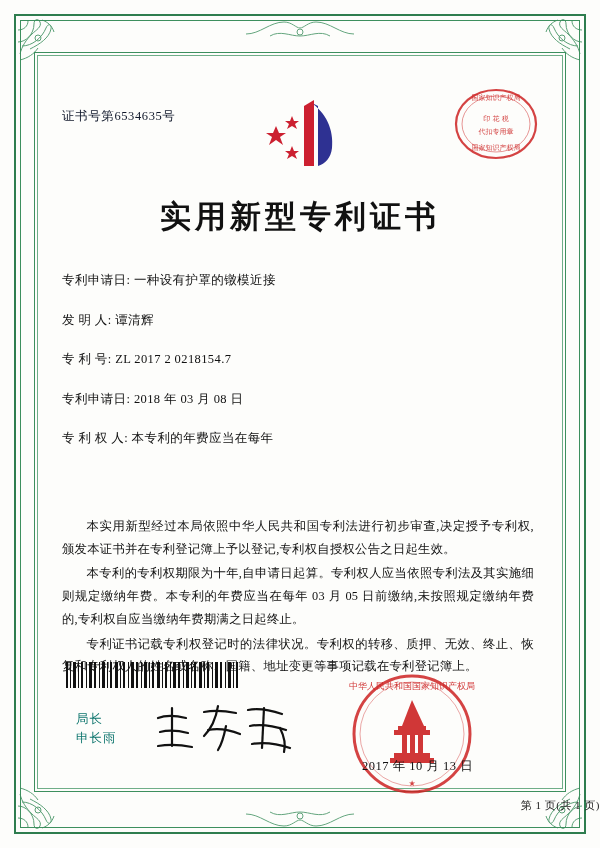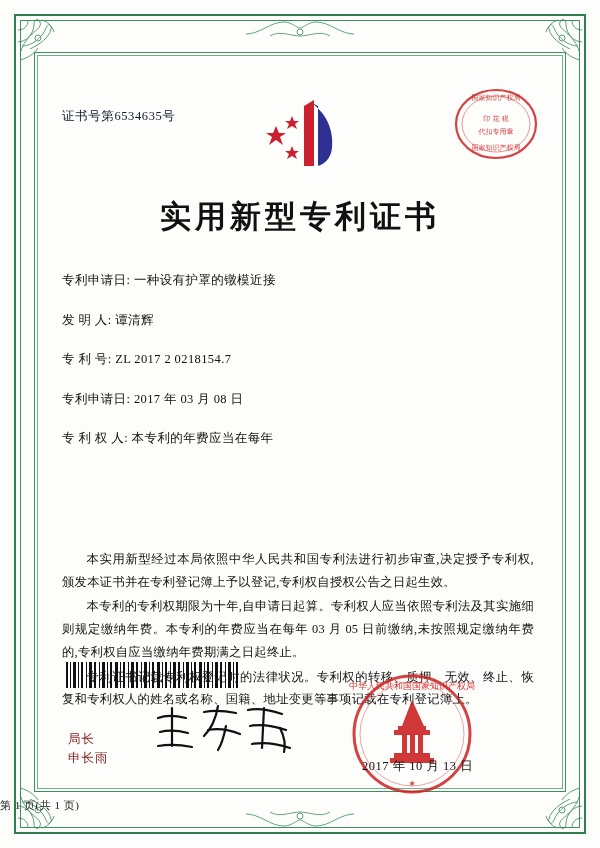--- a/index.html
+++ b/index.html
@@ -120,47 +120,46 @@
     display: inline;
   }
   .field-value {
     display: inline;
     margin-top: 35px;
   }
 
   .paragraphs {
     position: absolute;
     left: 62px;
-    top: 548px;
+    top: 515px;
     width: 472px;
     font-size: 12.3px;
     line-height: 1.85;
     color: #111;
     text-align: justify;
     letter-spacing: 0.3px;
   }
   .paragraphs p {
     margin: 0 0 2px 0;
     text-indent: 2em;
   }
 
   .barcode {
     position: absolute;
     left: 66px; top: 662px;
     width: 176px; height: 26px;
   }
 
   .director-label {
     position: absolute;
-    left: 68px; top: 710px;
+    left: 76px; top: 710px;
     font-size: 12.5px;
     line-height: 1.5;
-    color: #7f1d1d;
+    color: #0f766e;
     letter-spacing: 1px;
-    margin-top: 20px;
   }
 
   .signature {
     position: absolute;
     left: 152px; top: 700px;
     width: 146px; height: 58px;
   }
 
   .seal-main {
     position: absolute;
@@ -173,21 +172,21 @@
     left: 362px; top: 758px;
     font-size: 12.5px;
     color: #111;
     letter-spacing: 0.5px;
   }
 
   .page-no {
     position: absolute;
     left: 0; right: 0;
     top: 798px;
-    text-align: left;
+    text-align: right;
     font-size: 11px;
     color: #222;
     letter-spacing: 0.5px;
   }
 </style>
 </head>
 <body>
 
 <div class="page">
 
@@ -301,21 +300,21 @@
     <div class="field-row">
       <span class="field-label">发 明 人:</span>
       <span class="field-value">谭清辉</span>
     </div>
     <div class="field-row">
       <span class="field-label">专 利 号:</span>
       <span class="field-value">ZL 2017 2 0218154.7</span>
     </div>
     <div class="field-row">
       <span class="field-label">专利申请日:</span>
-      <span class="field-value">2017 年 03 月 08 日</span>
+      <span class="field-value">2018 年 03 月 08 日</span>
     </div>
     <div class="field-row">
       <span class="field-label">专 利 权 人:</span>
       <span class="field-value">本专利的年费应当在每年</span>
     </div>
   </div>
 
   <div class="paragraphs">
     <p>本实用新型经过本局依照中华人民共和国专利法进行初步审查,决定授予专利权,颁发本证书并在专利登记簿上予以登记,专利权自授权公告之日起生效。</p>
     <p>本专利的专利权期限为十年,自申请日起算。专利权人应当依照专利法及其实施细则规定缴纳年费。本专利的年费应当在每年 03 月 05 日前缴纳,未按照规定缴纳年费的,专利权自应当缴纳年费期满之日起终止。</p>

